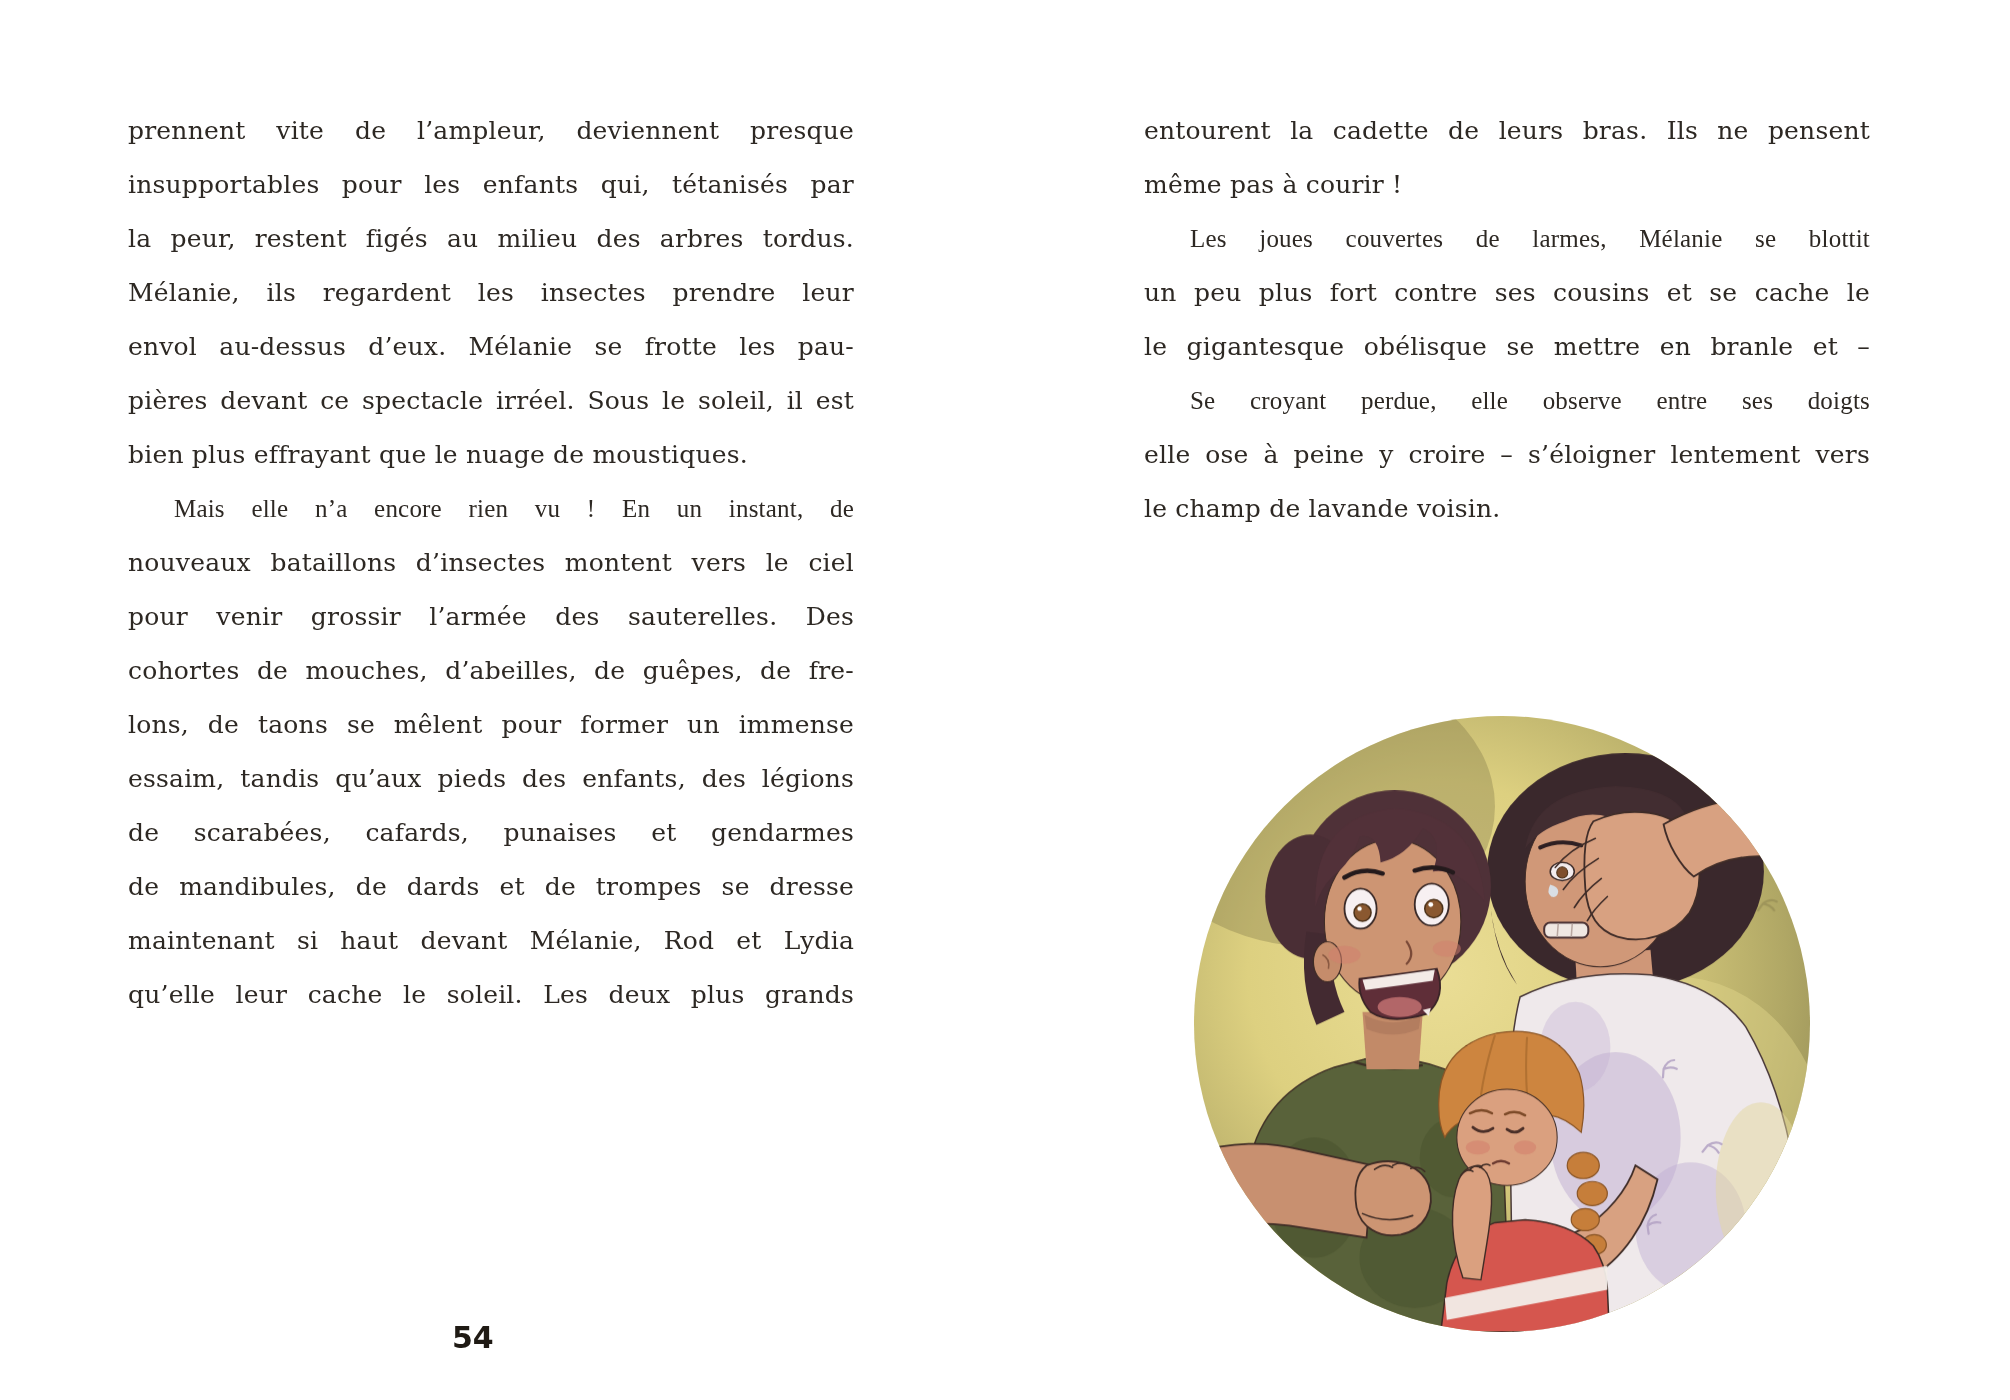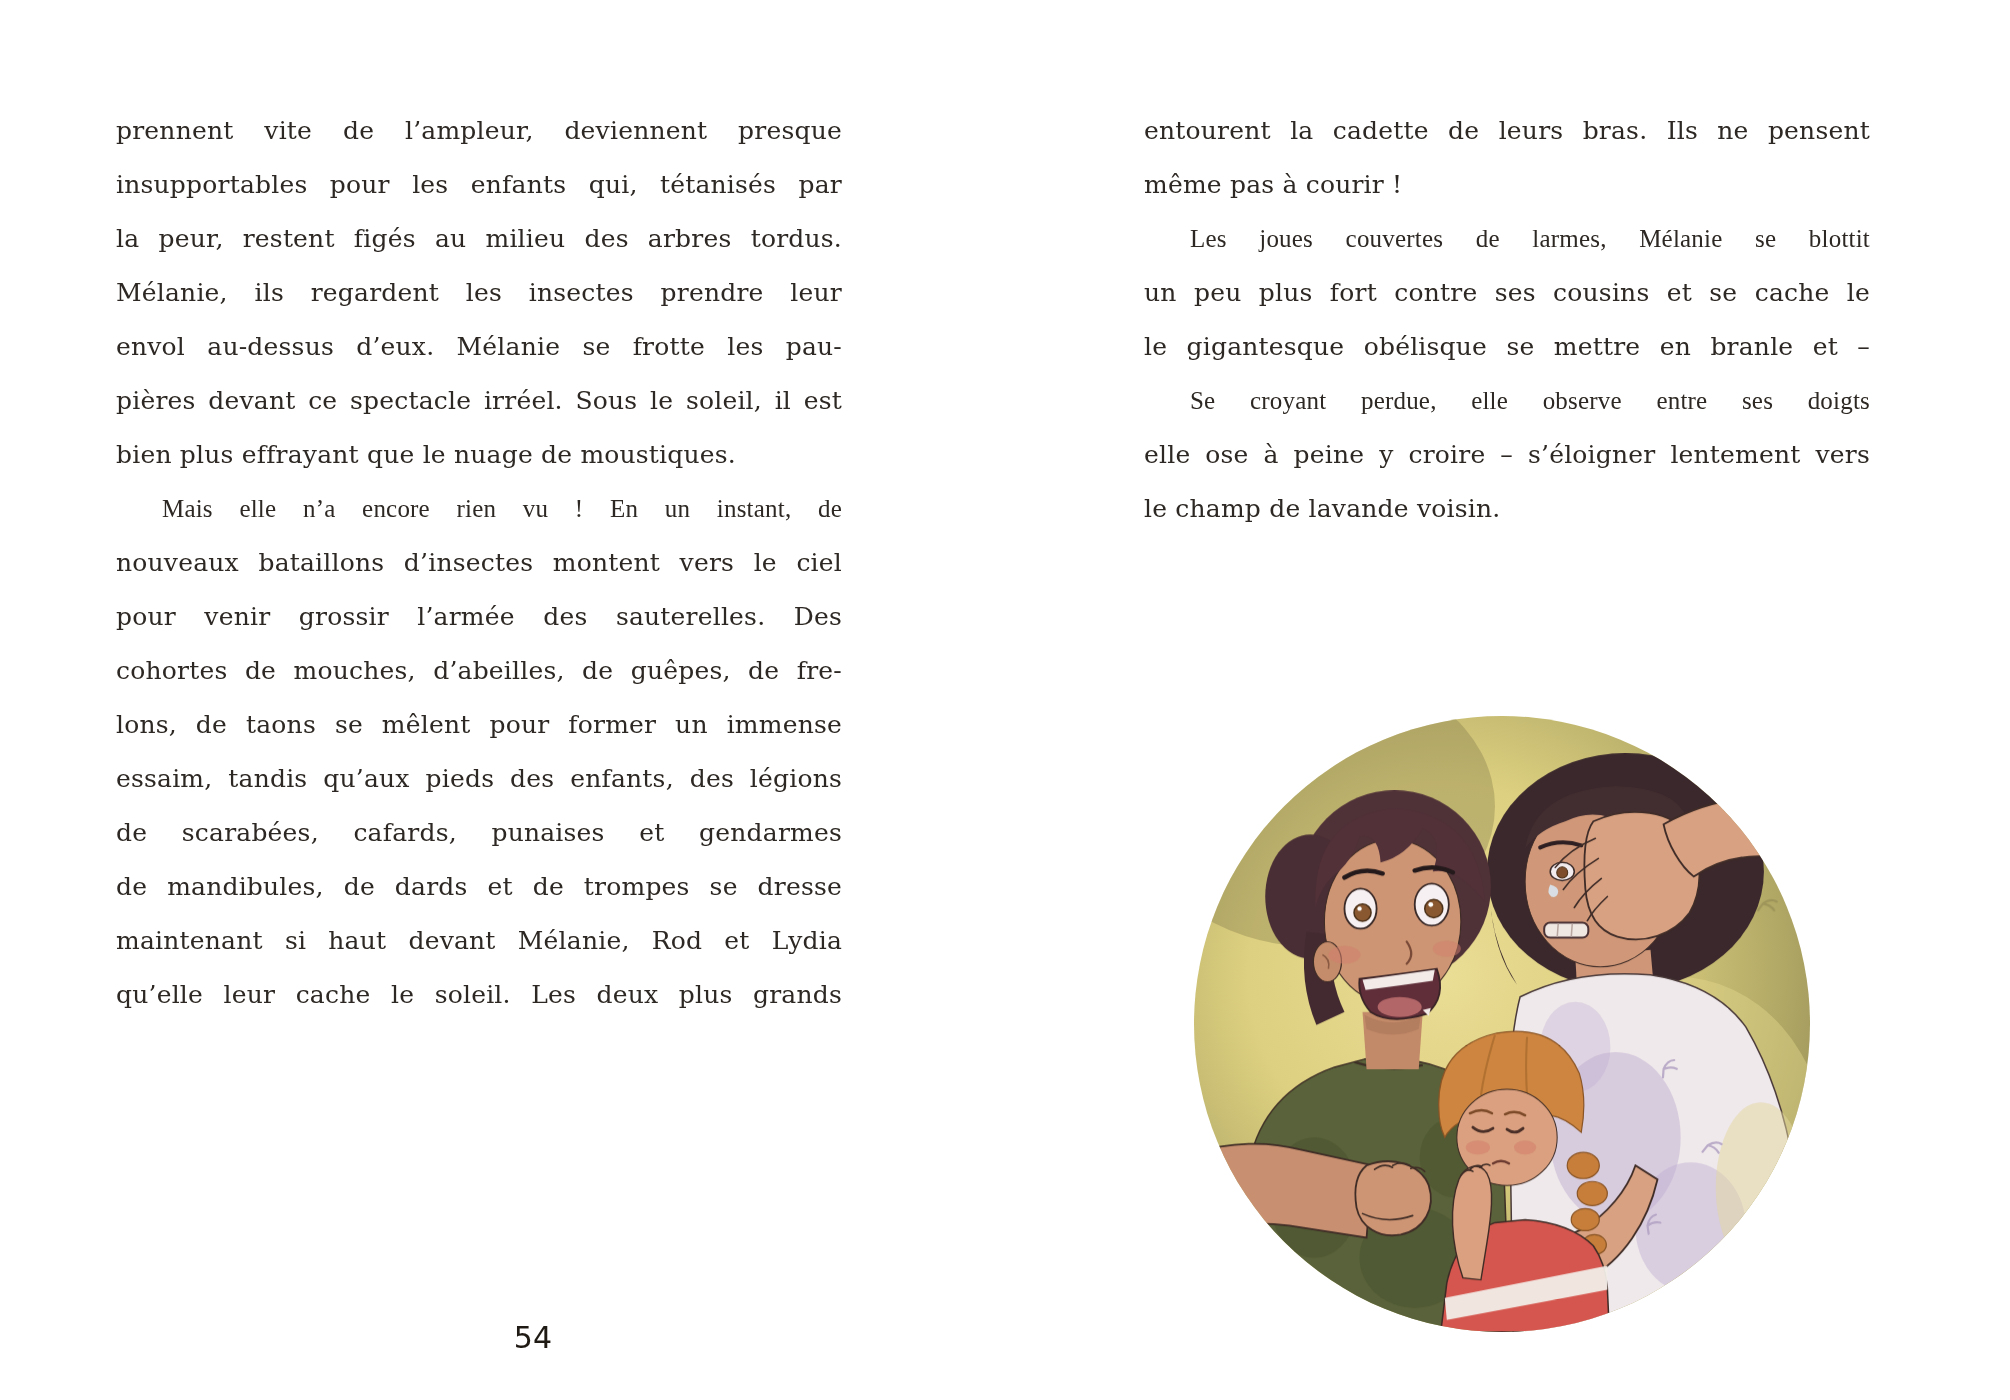--- a/index.html
+++ b/index.html
@@ -3,34 +3,34 @@
 <meta charset="utf-8">
 <style>
   html,body{margin:0;padding:0;}
   body{
     width:2010px;height:1400px;position:relative;overflow:hidden;
     background:#ffffff;
     font-family:"DejaVu Serif", serif;
     color:#2d2823;
   }
   .text-col{position:absolute;top:104px;width:726px;}
-  .text-col.left{left:116px;}
+  .text-col.left{left:128px;}
   .text-col.right{left:1144px;}
   .line{
     box-sizing:border-box;
     height:54px;line-height:54px;font-size:25px;
     text-align:justify;text-align-last:justify;
     letter-spacing:.2px;
   }
   .line.end{text-align:center;text-align-last:left;}
   .line.ind{padding-left:46px;font-family:Liberation Serif, serif;}
   .pageno{
     position:absolute;top:1320px;left:452px;width:100px;
-    text-align:right;
-    font-family:"DejaVu Sans", sans-serif;font-weight:normal;
+    text-align:left;
+    font-family:"DejaVu Sans", sans-serif;font-weight:bold;
     font-size:30px;color:#1f1a14;
   }
   .illu{position:absolute;left:1194px;top:716px;width:616px;height:616px;}
   .illu svg{display:block;width:100%;height:100%;}
 </style>
 </head>
 <body>
 
 <div class="text-col left">
   <div class="line">prennent vite de l’ampleur, deviennent presque</div>

